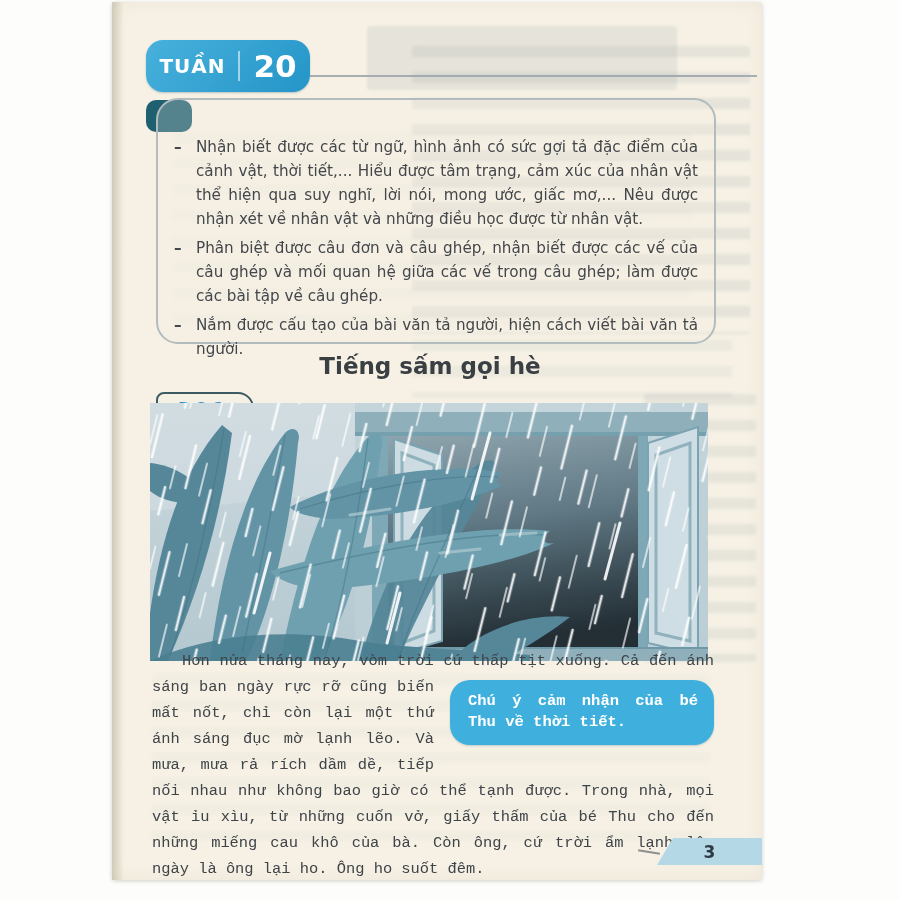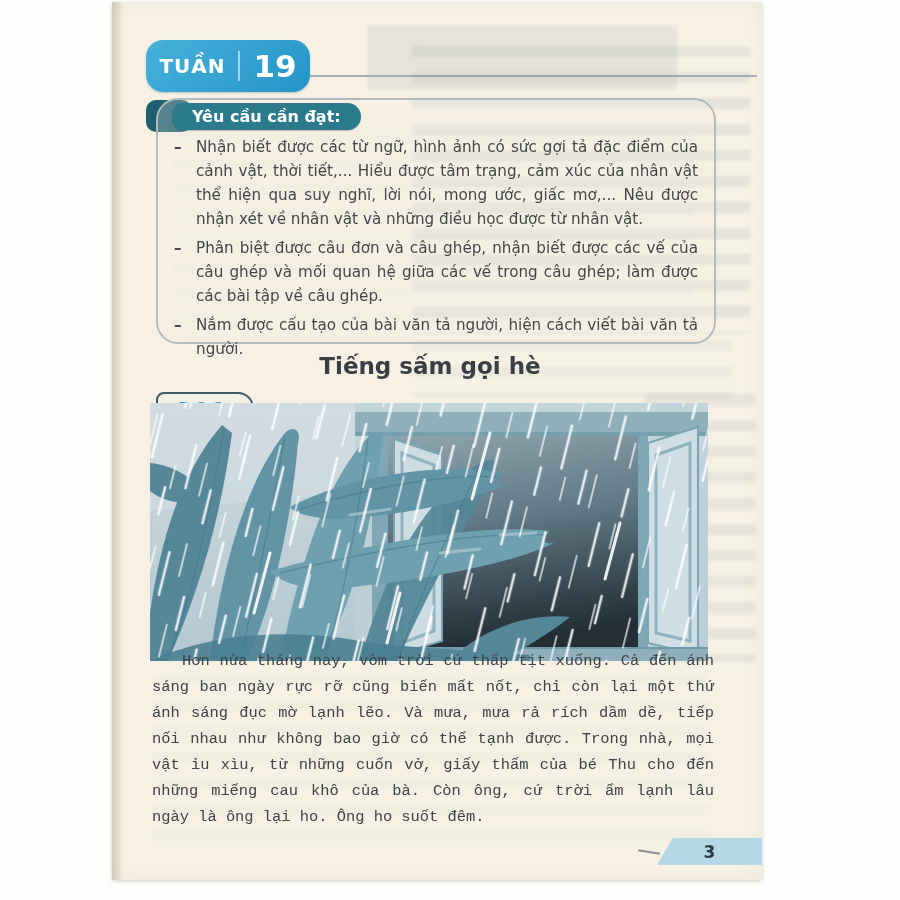--- a/index.html
+++ b/index.html
@@ -71,26 +71,25 @@
     <div class="ghost" style="left:300px;top:44px;width:338px;height:288px;opacity:.5;"></div>
     <div class="ghost" style="left:532px;top:392px;width:112px;height:268px;opacity:.45;"></div>
     <div class="ghost" style="left:60px;top:130px;width:520px;height:200px;opacity:.12;"></div>
     <div class="ghost" style="left:300px;top:338px;width:320px;height:58px;opacity:.3;"></div>
     <div class="ghost" style="left:40px;top:672px;width:558px;height:182px;opacity:.14;"></div>
 
     <div class="req-tab"></div>
     <div class="badge">
       <span class="lbl">TUẦN</span>
       <span class="div"></span>
-      <span class="num">19</span>
+      <span class="num">20</span>
     </div>
     <div class="rule"></div>
 
     <div class="reqbox"></div>
-    <div class="req-pill">Yêu cầu cần đạt:</div>
     <div class="req-list">
       <div class="req-item">
         <span class="dash">–</span>
         <span>Nhận biết được các từ ngữ, hình ảnh có sức gợi tả đặc điểm của cảnh vật, thời tiết,... Hiểu được tâm trạng, cảm xúc của nhân vật thể hiện qua suy nghĩ, lời nói, mong ước, giấc mơ,... Nêu được nhận xét về nhân vật và những điều học được từ nhân vật.</span>
       </div>
       <div class="req-item">
         <span class="dash">–</span>
         <span>Phân biệt được câu đơn và câu ghép, nhận biết được các vế của câu ghép và mối quan hệ giữa các vế trong câu ghép; làm được các bài tập về câu ghép.</span>
       </div>
       <div class="req-item">
@@ -174,20 +173,21 @@
           <line x1="340" y1="30" x2="322" y2="96"></line>
           <line x1="470" y1="120" x2="455" y2="176"></line>
           <line x1="120" y1="150" x2="104" y2="210"></line>
           <line x1="250" y1="190" x2="237" y2="240"></line>
         </g>
       </svg>
     </div>
 
     <div class="para">
       <span class="indent"></span><span>Hơn nửa tháng nay, vòm trời cứ thấp tịt xuống. Cả đến ánh sáng ban ngày</span>
+      <div class="callout">Chú ý cảm nhận của bé Thu về thời tiết.</div>
       <span>rực rỡ cũng biến mất nốt, chỉ còn lại một thứ ánh sáng đục mờ lạnh lẽo. Và mưa, mưa rả rích dầm dề, tiếp nối nhau như không bao giờ có thể tạnh được. Trong nhà, mọi vật ỉu xìu, từ những cuốn vở, giấy thấm của bé Thu cho đến những miếng cau khô của bà. Còn ông, cứ trời ẩm lạnh lâu ngày là ông lại ho. Ông ho suốt đêm.</span>
     </div>
 
     <div class="pen-mark"></div>
     <div class="ribbon">
       <span class="pg">3</span>
     </div>
 
   </div>
 </div>

